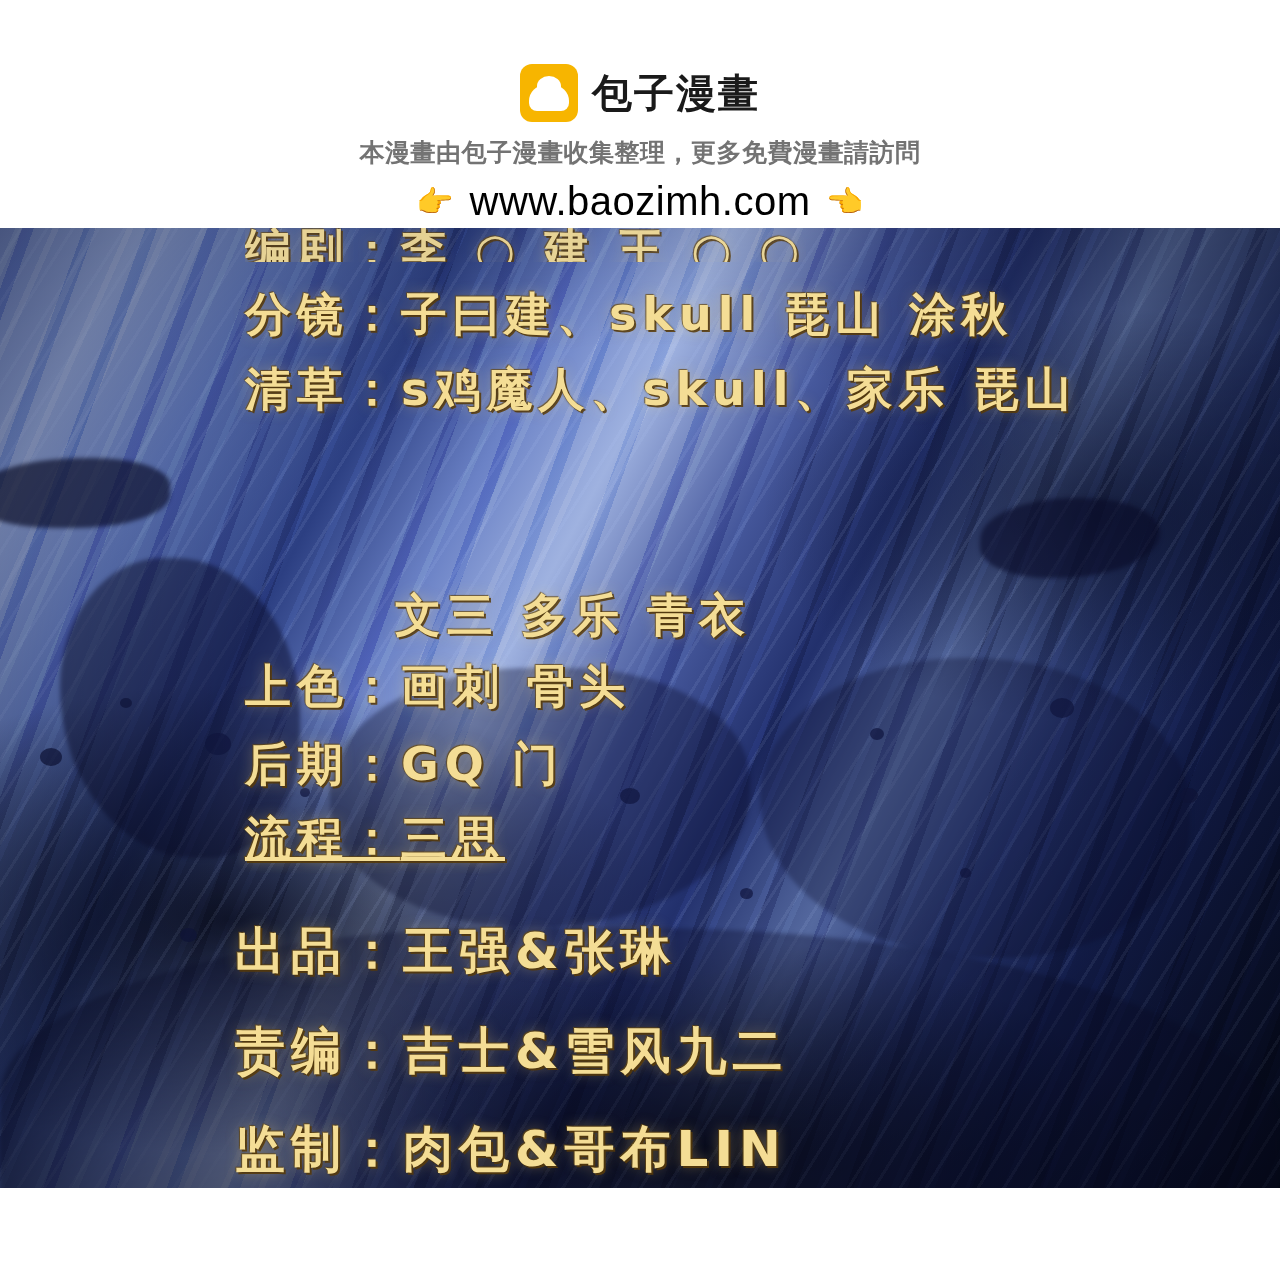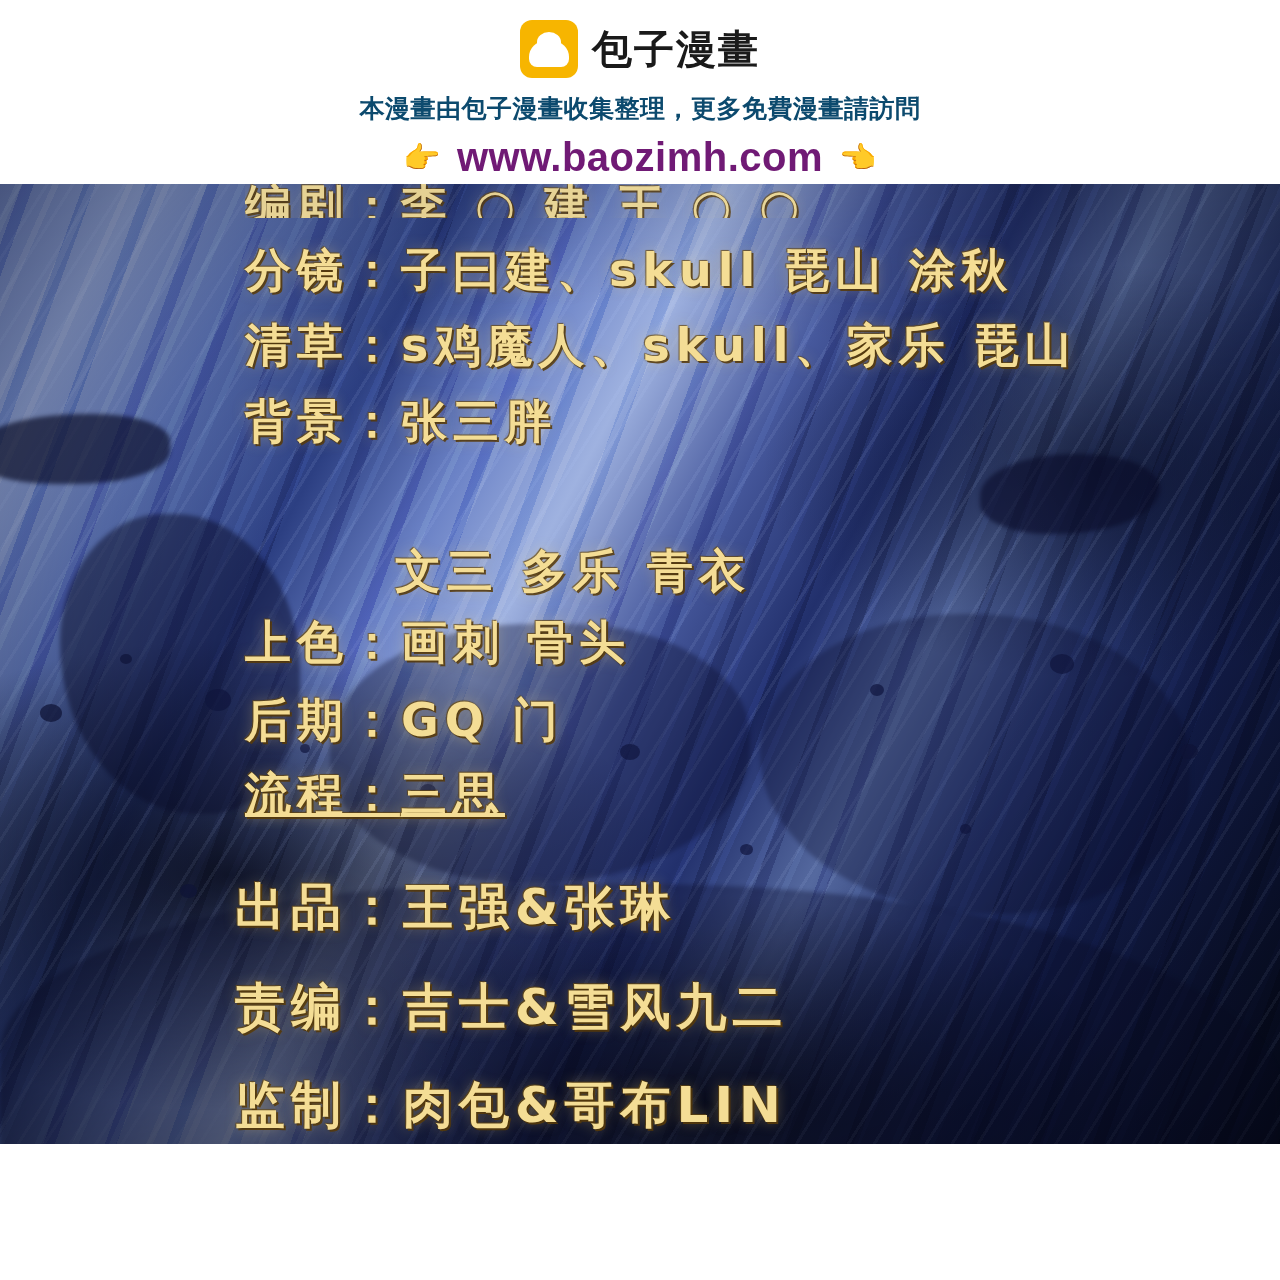--- a/index.html
+++ b/index.html
@@ -16,20 +16,21 @@
 
   
   .site-header {
     position: relative;
     width: 1280px;
     height: 184px;
     background: #ffffff;
     box-sizing: border-box;
     text-align: center;
     z-index: 5;
+    margin-top: 44px;
   }
   .brand-row {
     display: flex;
     align-items: center;
     justify-content: center;
     gap: 14px;
     padding-top: 20px;
   }
   .bun-logo {
     width: 58px;
@@ -60,39 +61,39 @@
   .brand-name {
     font-size: 40px;
     font-weight: bold;
     color: #1a1a1a;
     letter-spacing: 2px;
     line-height: 1;
   }
   .site-note {
     margin-top: 14px;
     font-size: 25px;
-    color: #0c4a6e;
+    color: #737373;
     font-weight: bold;
     letter-spacing: 0.5px;
   }
   .site-url-row {
     margin-top: 10px;
     display: flex;
     align-items: center;
     justify-content: center;
     gap: 16px;
   }
   .hand {
     font-size: 30px;
     line-height: 1;
   }
   .site-url {
     font-size: 40px;
-    font-weight: bold;
-    color: #701a75;
+    font-weight: normal;
+    color: #000000;
     letter-spacing: 0.5px;
   }
 
   
   .comic-panel {
     position: relative;
     width: 1280px;
     height: 960px;
     overflow: hidden;
     background:
@@ -246,23 +247,20 @@
     </div>
 
     <div class="credit-line sz-1" style="left:245px; top:56px;">
       <span>分镜：</span><span>子曰建、skull 琵山 涂秋</span>
     </div>
 
     <div class="credit-line sz-1" style="left:245px; top:131px;">
       <span>清草：</span><span>s鸡魔人、skull、家乐 琵山</span>
     </div>
 
-    <div class="credit-line sz-1" style="left:245px; top:207px;">
-      <span>背景：</span><span>张三胖</span>
-    </div>
 
 
     <div class="credit-line sz-1" style="left:395px; top:357px;">
       <span>文三 多乐 青衣</span>
     </div>
 
     <div class="credit-line sz-1" style="left:245px; top:428px;">
       <span>上色：</span><span>画刺 骨头</span>
     </div>
 

